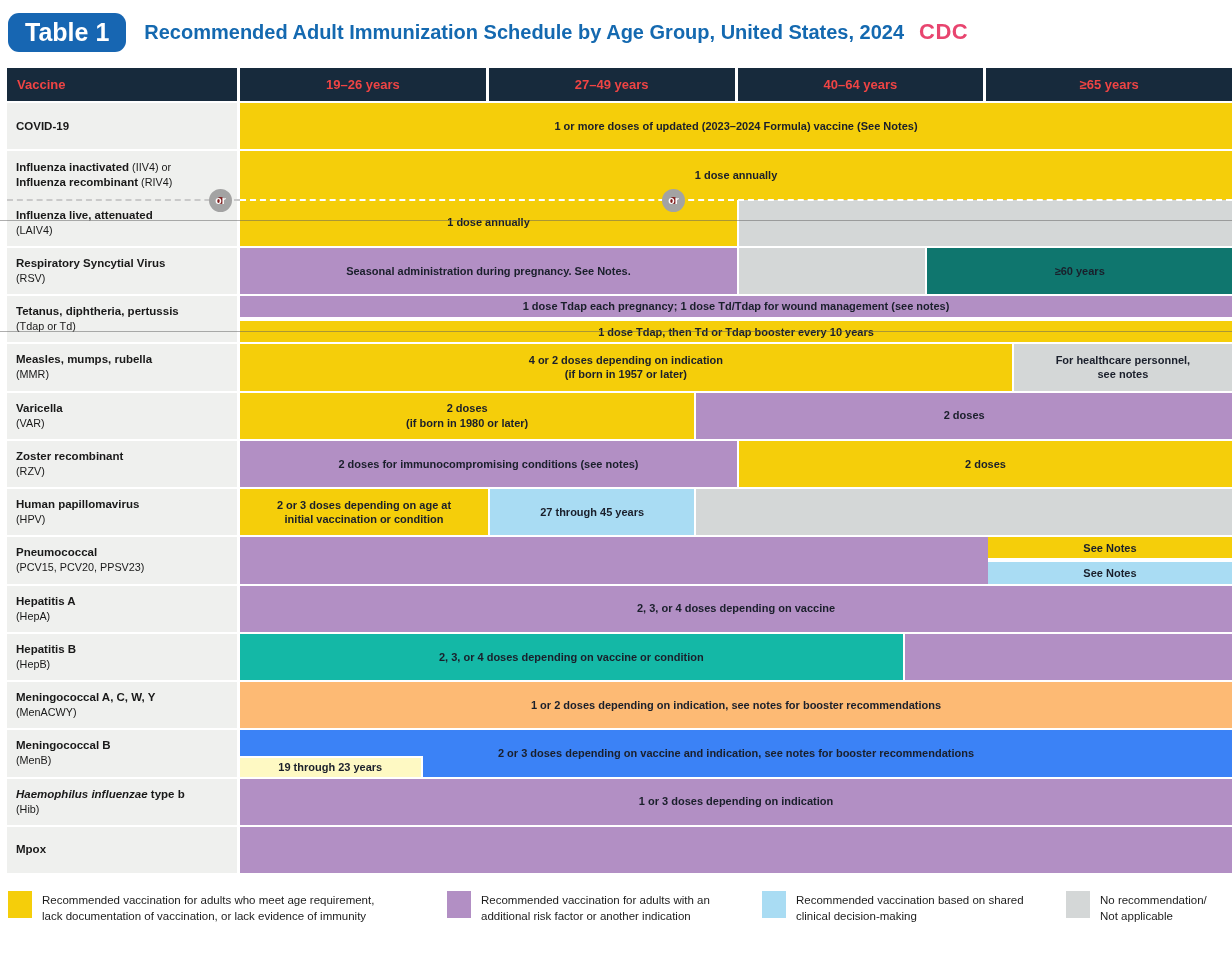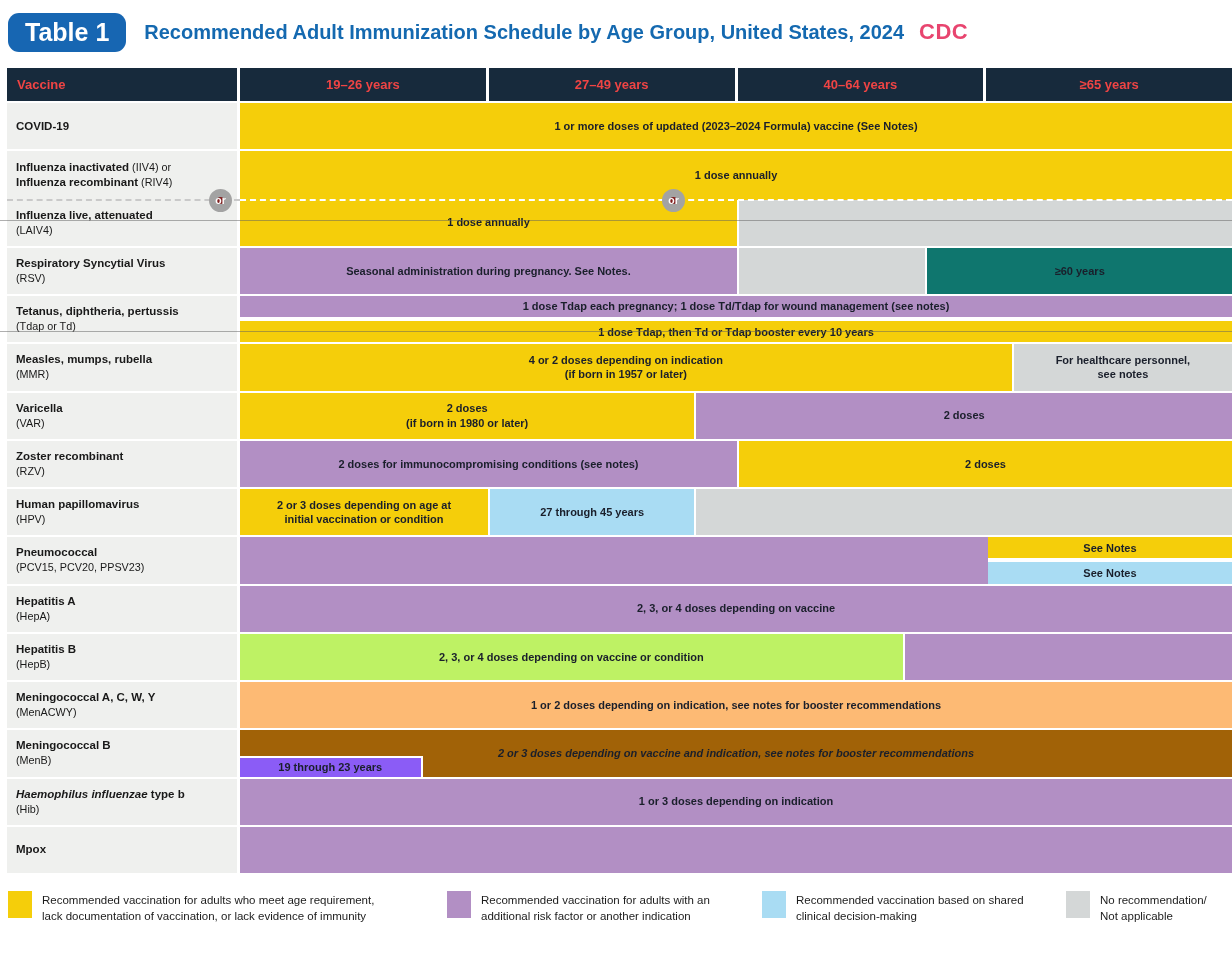--- a/index.html
+++ b/index.html
@@ -230,21 +230,21 @@
               <div class="bt">2, 3, or 4 doses depending on vaccine</div>
             </div>
           </div>
         </div>
         <div class="row">
           <div class="label-cell">
             <div class="lab-line"><span class="b ">Hepatitis B</span></div>
             <div class="lab-line"><span class="r ">(HepB)</span></div>
           </div>
           <div class="bars">
-            <div class="bar" style="left: 0%; width: 66.8%; background: #bef264;">
+            <div class="bar" style="left: 0%; width: 66.8%; background: #14b8a6;">
               <div class="bt">2, 3, or 4 doses depending on vaccine or condition</div>
             </div>
             <div class="bar sep" style="left: 66.8%; width: 33.2%; background: rgb(178, 143, 196);"></div>
           </div>
         </div>
         <div class="row">
           <div class="label-cell">
             <div class="lab-line"><span class="b ">Meningococcal A, C, W, Y</span></div>
             <div class="lab-line"><span class="r ">(MenACWY)</span></div>
           </div>
@@ -253,24 +253,24 @@
               <div class="bt">1 or 2 doses depending on indication, see notes for booster recommendations</div>
             </div>
           </div>
         </div>
         <div class="row">
           <div class="label-cell">
             <div class="lab-line"><span class="b ">Meningococcal B</span></div>
             <div class="lab-line"><span class="r ">(MenB)</span></div>
           </div>
           <div class="bars">
-            <div class="bar" style="left: 0%; width: 100%; background: #a16207; font-style: italic;">
+            <div class="bar" style="left: 0%; width: 100%; background: #3b82f6;">
               <div class="bt">2 or 3 doses depending on vaccine and indication, see notes for booster recommendations</div>
             </div>
-            <div class="bar box-bl" style="left: 0%; width: 18.4%; background: #8b5cf6;">
+            <div class="bar box-bl" style="left: 0%; width: 18.4%; background: #fef9c3;">
               <div class="bt">19 through 23 years</div>
             </div>
           </div>
         </div>
         <div class="row">
           <div class="label-cell">
             <div class="lab-line"><span class="b i">Haemophilus influenzae</span><span class="b "> type b</span></div>
             <div class="lab-line"><span class="r ">(Hib)</span></div>
           </div>
           <div class="bars">

